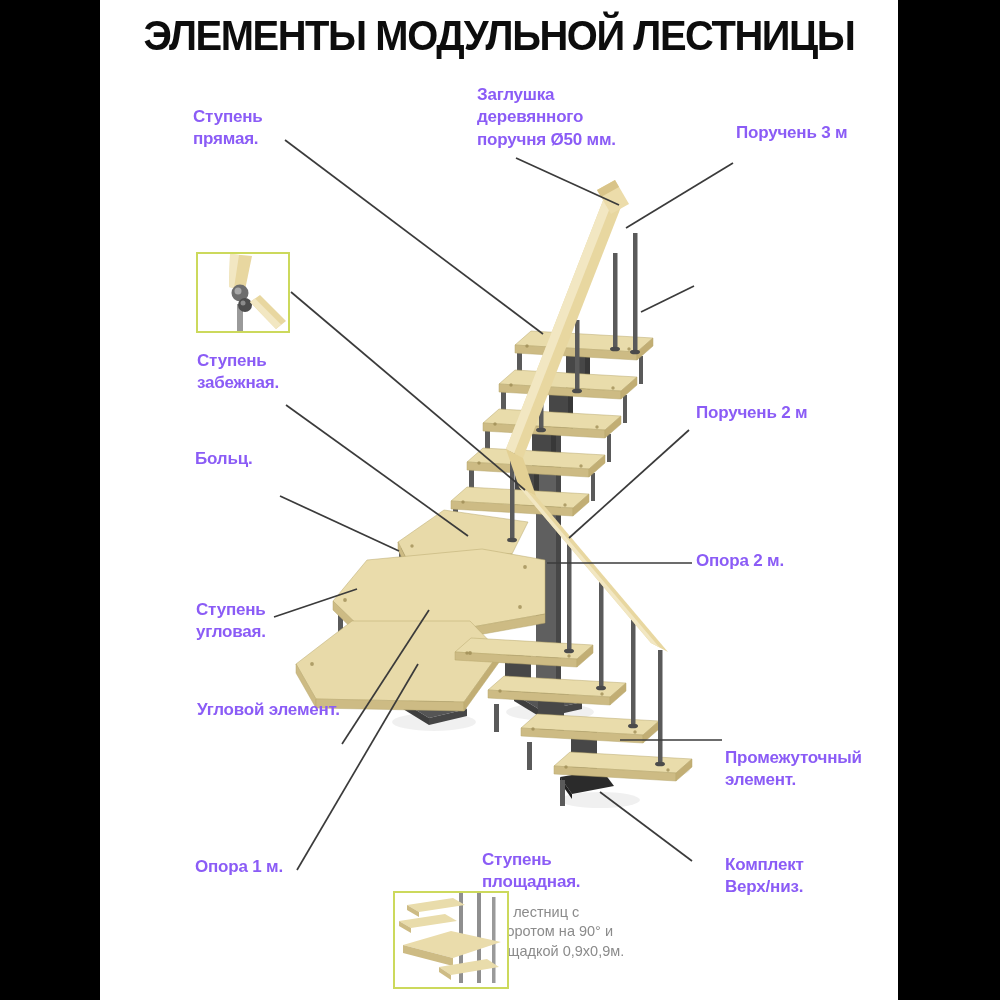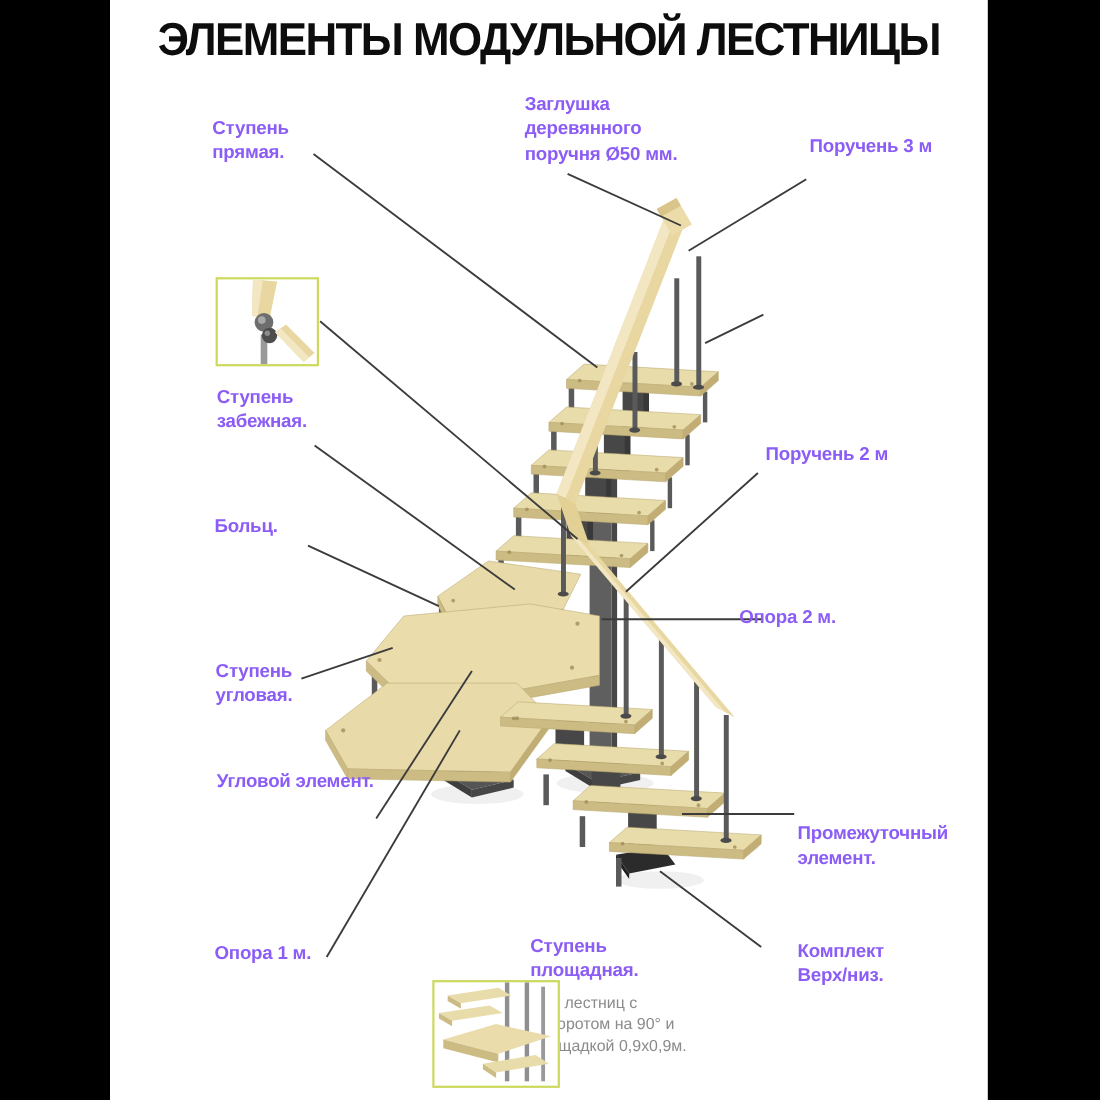--- a/index.html
+++ b/index.html
@@ -224,23 +224,23 @@
   </svg>
 
   <div class="lbl" style="left:193px;top:106px">Ступень
 прямая.</div>
   <div class="lbl" style="left:477px;top:84px">Заглушка
 деревянного
 поручня Ø50 мм.</div>
   <div class="lbl" style="left:736px;top:122px">Поручень 3 м</div>
   <div class="lbl" style="left:197px;top:350px">Ступень
 забежная.</div>
-  <div class="lbl" style="left:195px;top:468px">Больц.</div>
+  <div class="lbl" style="left:195px;top:448px">Больц.</div>
   <div class="lbl" style="left:696px;top:402px">Поручень 2 м</div>
-  <div class="lbl" style="left:672px;top:550px">Опора 2 м.</div>
+  <div class="lbl" style="left:696px;top:550px">Опора 2 м.</div>
   <div class="lbl" style="left:196px;top:599px">Ступень
 угловая.</div>
   <div class="lbl" style="left:725px;top:747px">Промежуточный
 элемент.</div>
   <div class="lbl" style="left:197px;top:699px">Угловой элемент.</div>
   <div class="lbl" style="left:195px;top:856px">Опора 1 м.</div>
   <div class="lbl" style="left:482px;top:849px">Ступень
 площадная.</div>
   <div class="note" style="left:483px;top:903px">Для лестниц с
 поворотом на 90° и

